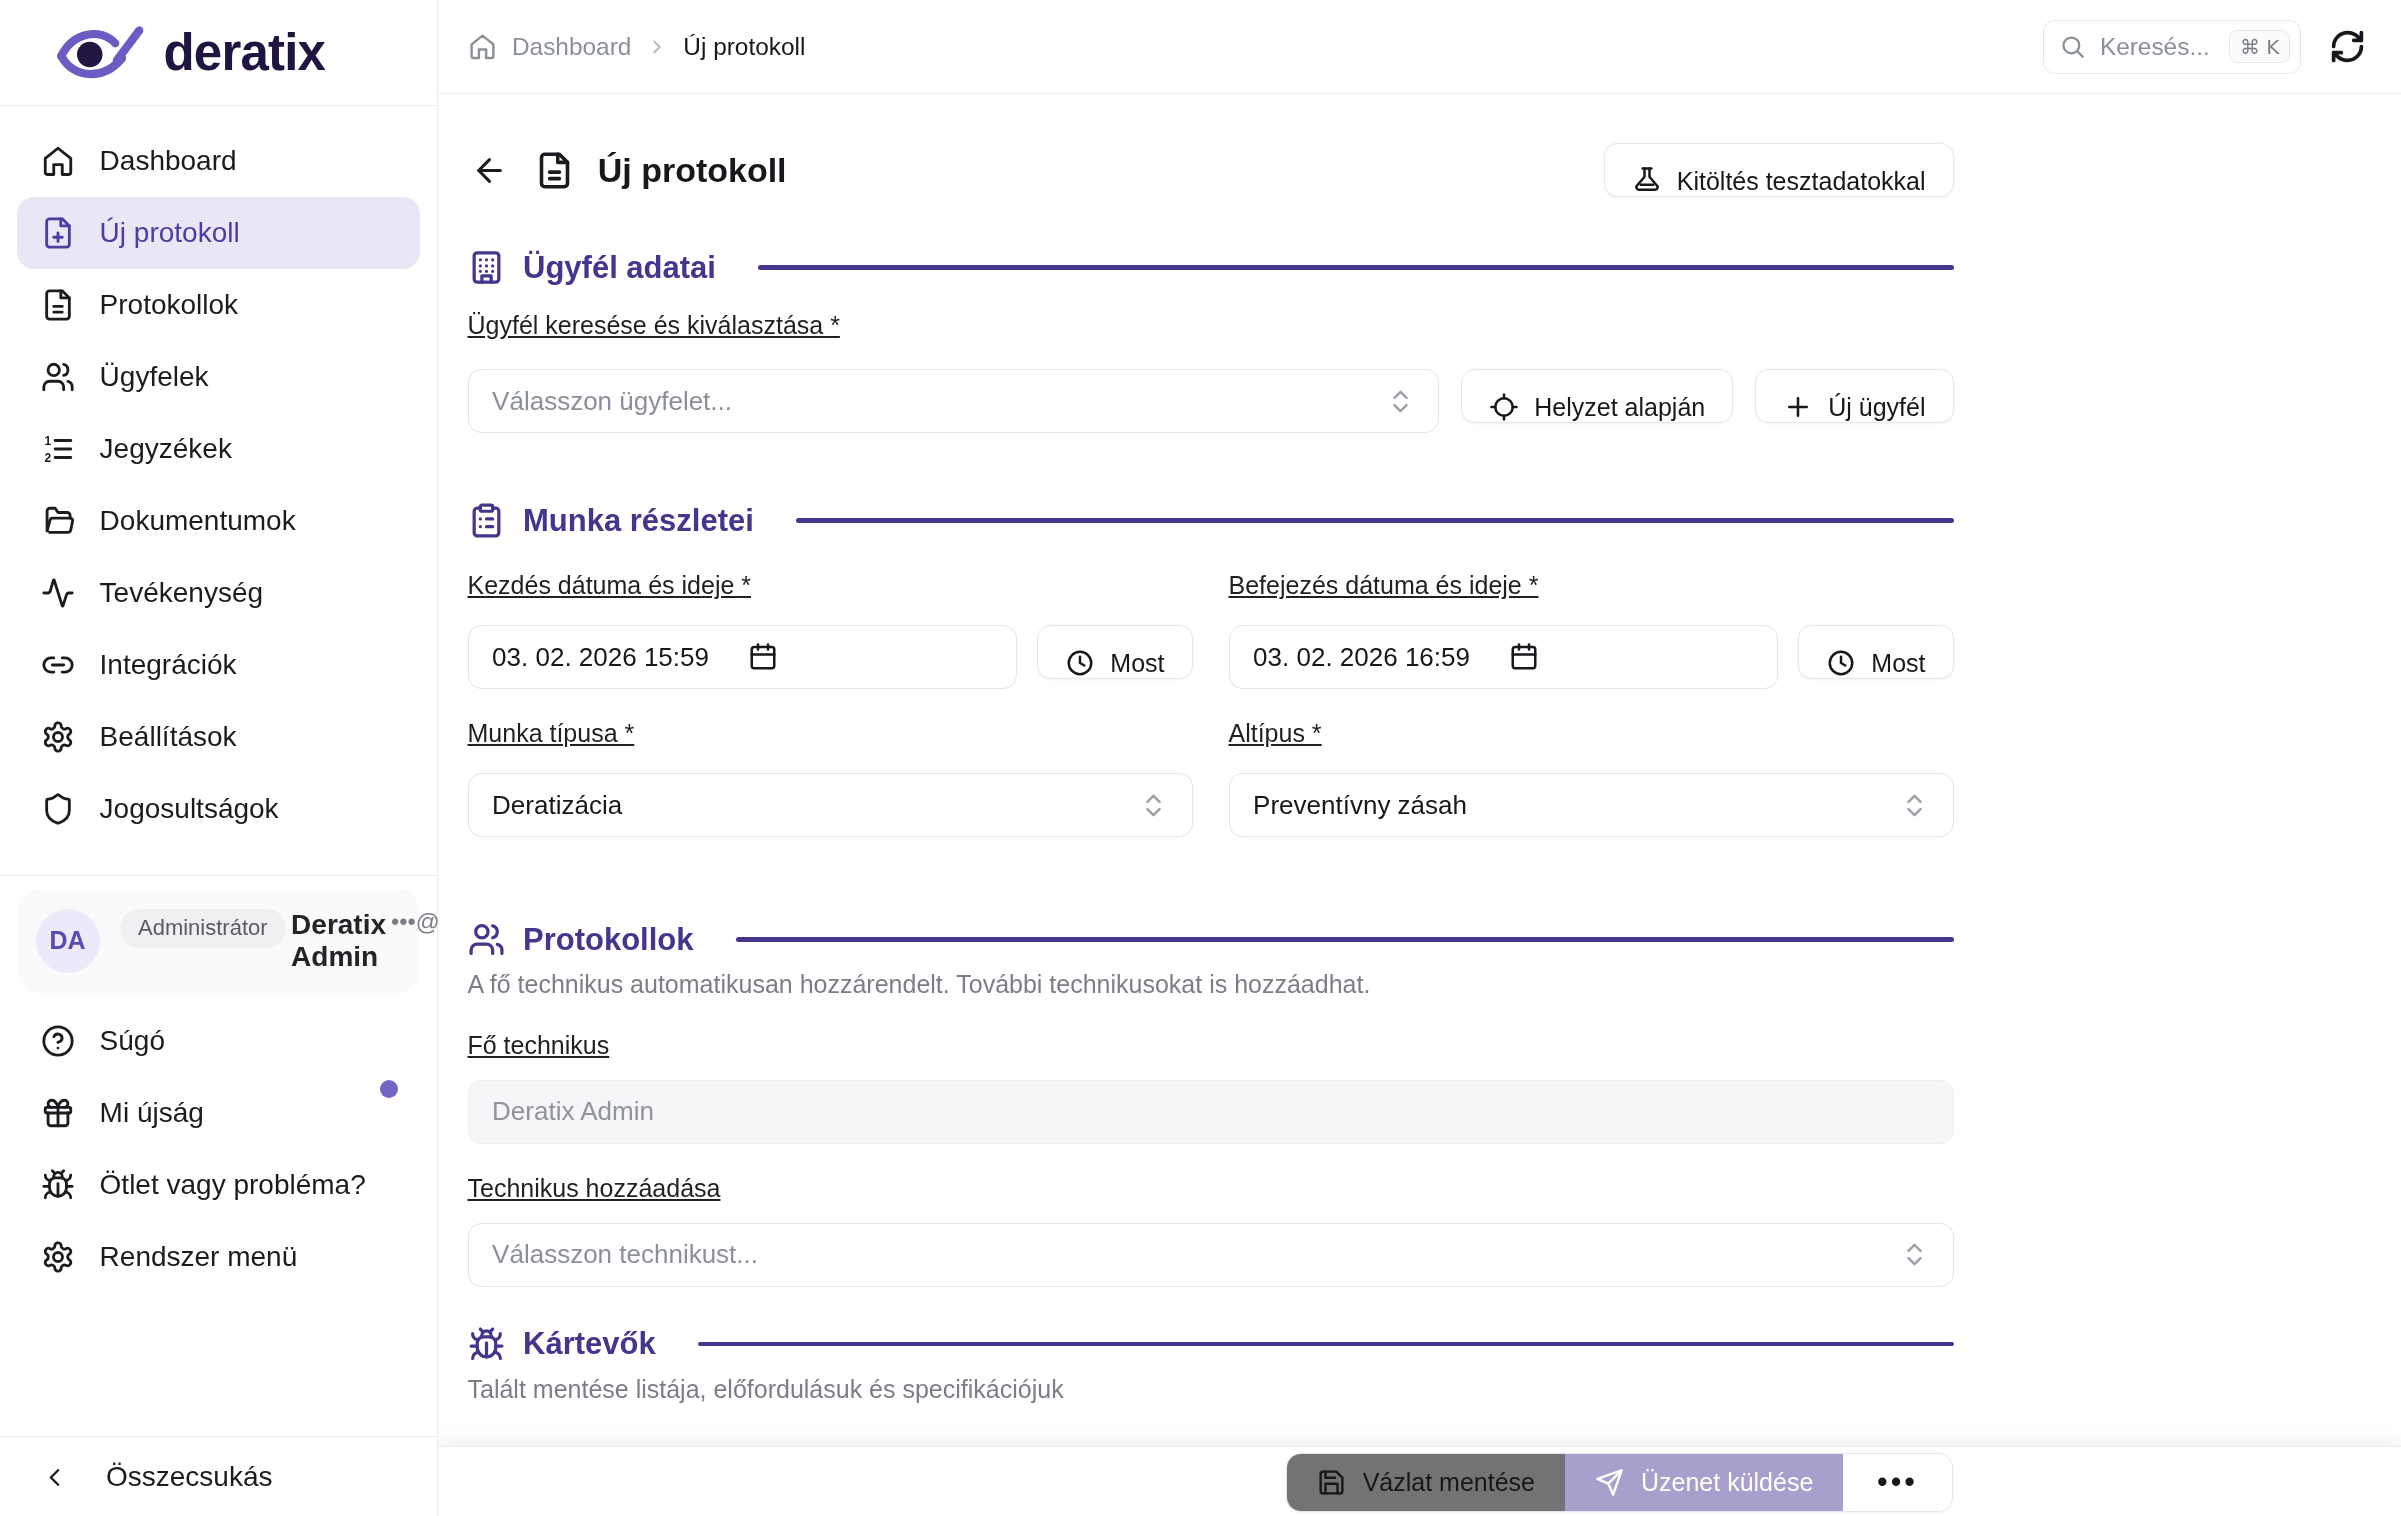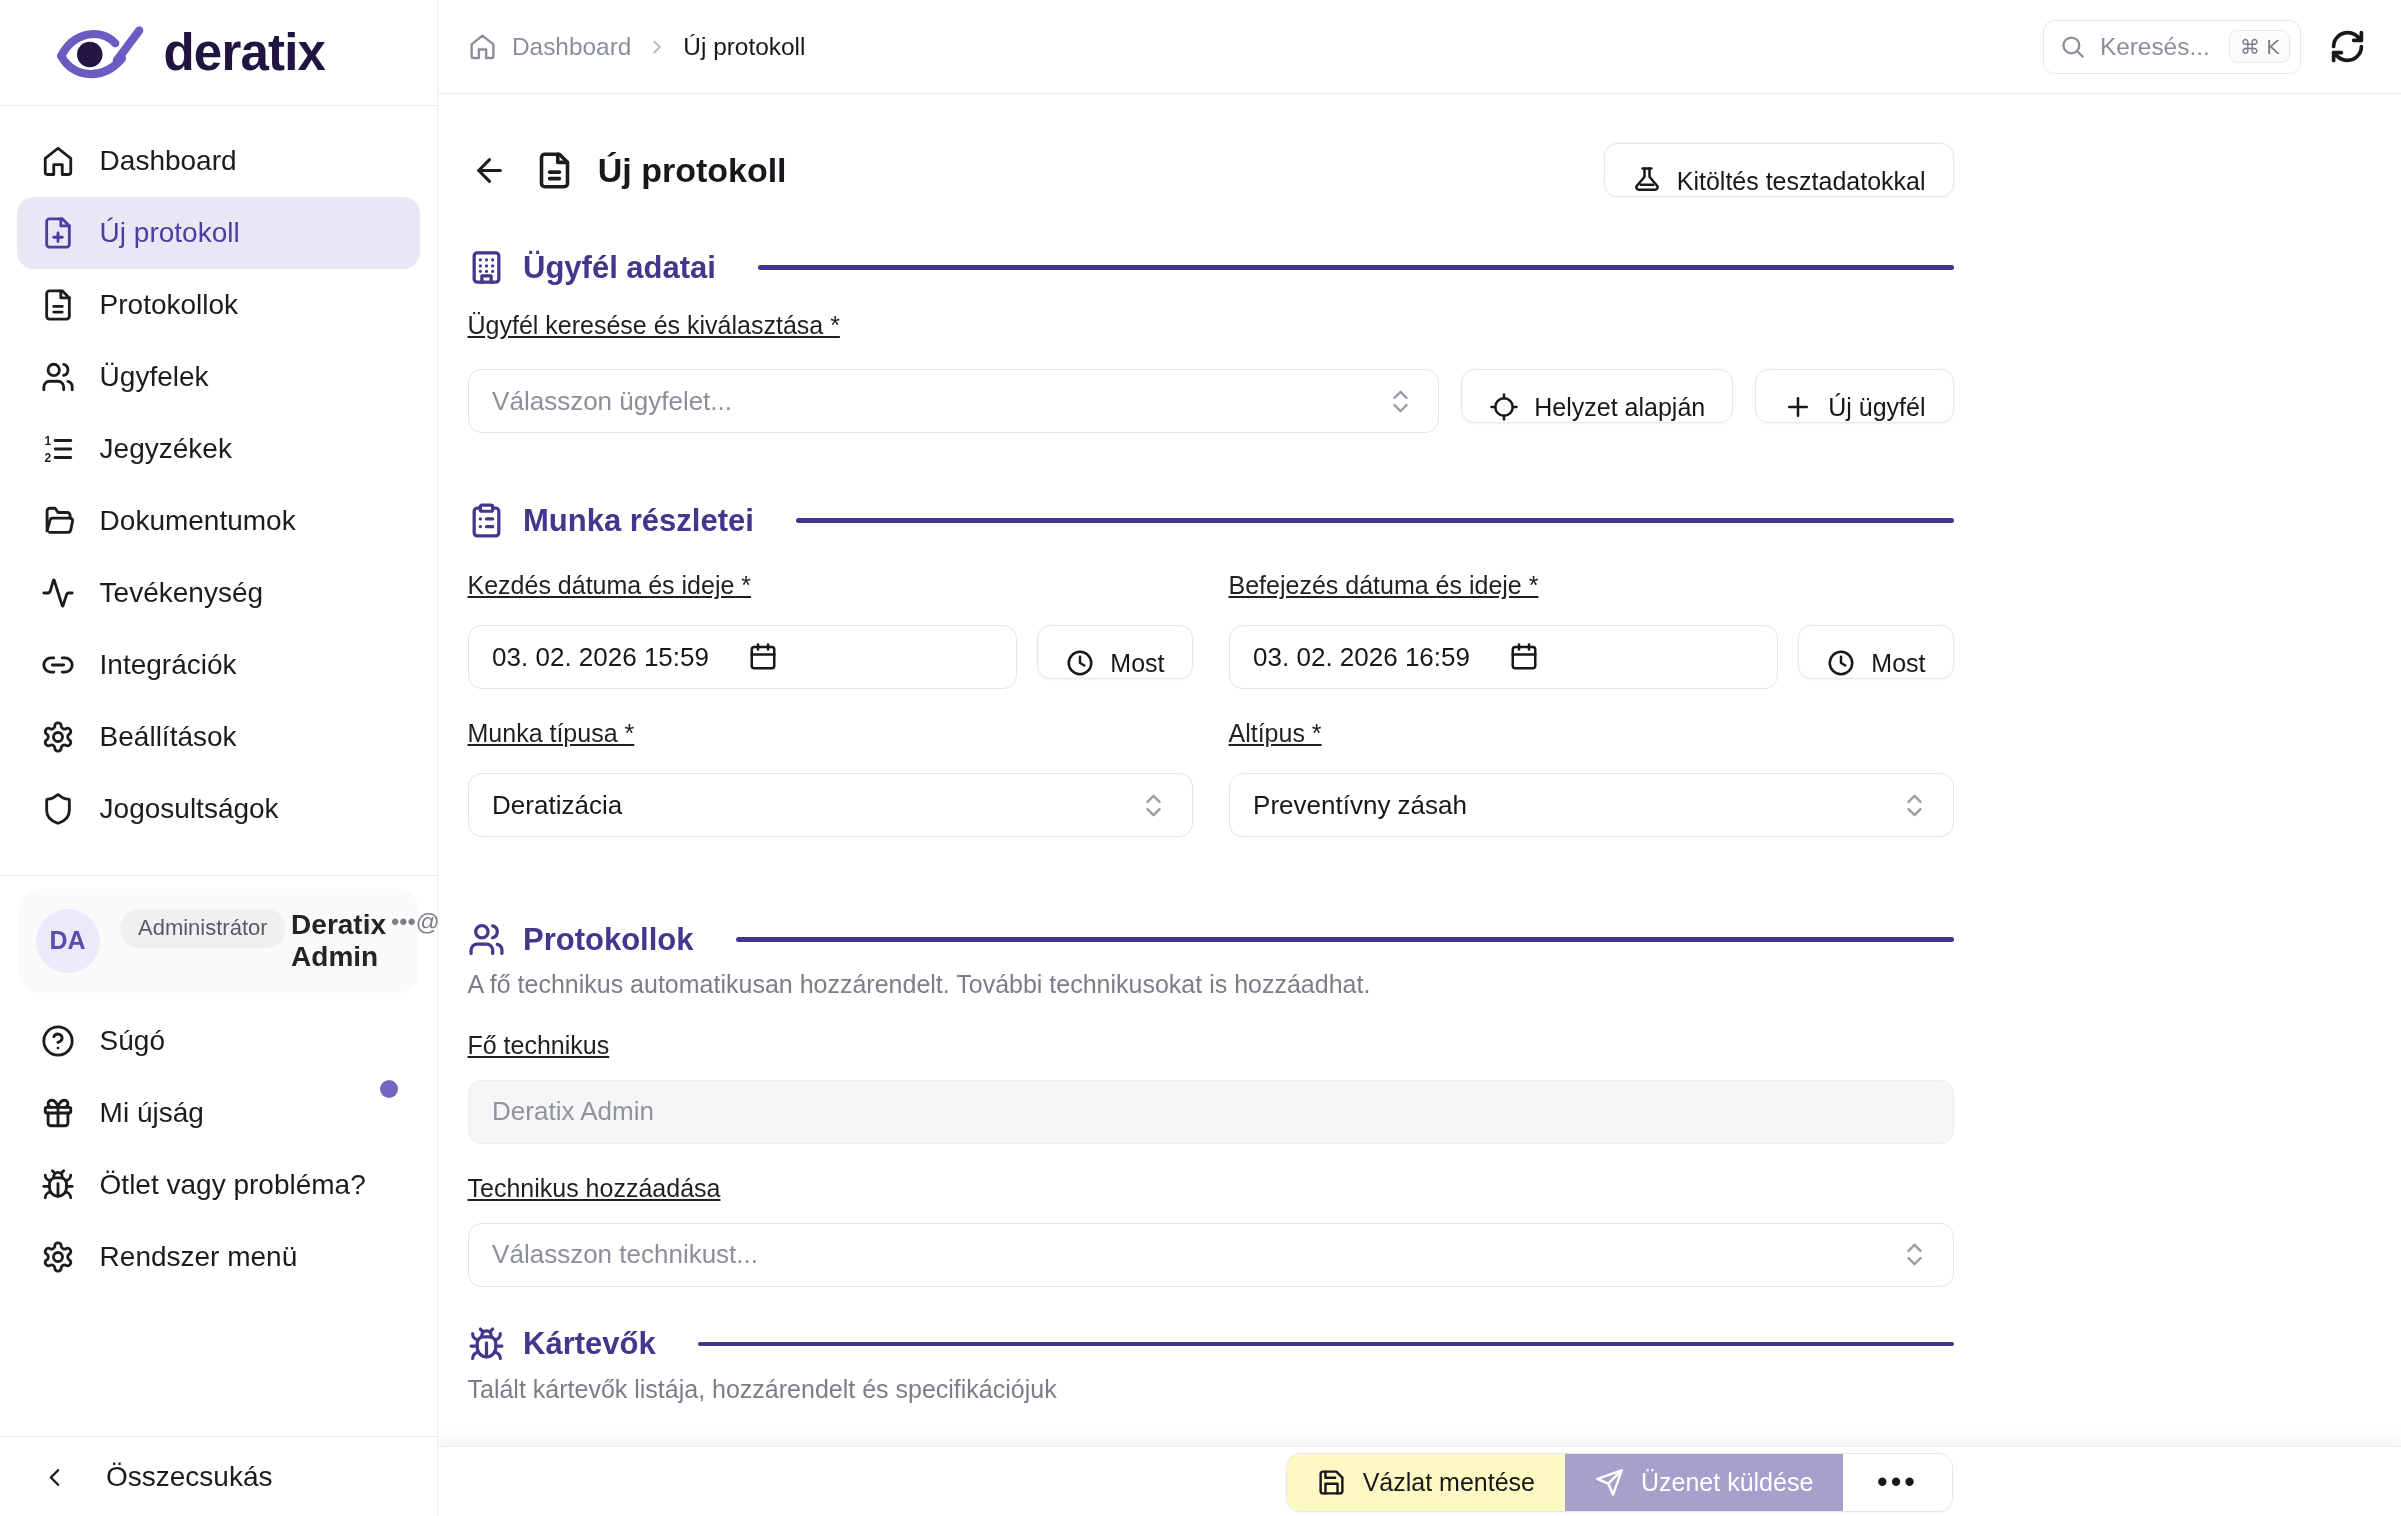--- a/index.html
+++ b/index.html
@@ -91,21 +91,21 @@
   .flex1 { flex:1; }
 
   
   .bottom-bar { position:absolute; left:0; right:0; bottom:0; height:71px; background:#fff;
     border-top:0.8px solid #ececf0; box-shadow:0 -6.7px 17px rgba(18,18,44,.06);
     display:flex; align-items:center; justify-content:flex-end; padding-right:448px; }
   .action-group { display:flex; height:59px; border:1.7px solid #e7e7eb; border-radius:15px; overflow:hidden;
     background:#fff; box-shadow:0 0.8px 2.5px rgba(20,20,40,.05); }
   .seg { display:flex; align-items:center; gap:17px; padding:0 30px; font-size:25px; cursor:pointer; }
   .seg svg.ic { width:29px; height:29px; }
-  .seg.save { color:#17171c; background:#fef9c3; }
+  .seg.save { color:#17171c; background:#737373; }
   .seg.send { background:#a7a0cd; color:#fff; }
   .seg.more { padding:0 34px; color:#17171c; background:#fff; font-size:29px; letter-spacing:3.4px; font-weight:bold; }
 </style>
 </head>
 <body>
 
 <svg width="0" height="0" style="position:absolute">
   <symbol id="i-home" viewBox="0 0 24 24">
       <path d="M3 10.2 12 3l9 7.2V20a1.5 1.5 0 0 1-1.5 1.5H15v-7H9v7H4.5A1.5 1.5 0 0 1 3 20z"></path>
     </symbol>
@@ -542,21 +542,21 @@
             </svg>
         </div>
 
         <div class="section-head" style="margin-top:39px">
           <svg class="ic" viewBox="0 0 44 44" width="37" height="37">
               <use href="#i-bug"></use>
             </svg>
           <span class="section-title">Kártevők</span>
           <div class="section-line"></div>
         </div>
-        <div class="section-sub">Talált kártevők listája, hozzárendelt és specifikációjuk</div>
+        <div class="section-sub">Talált mentése listája, előfordulásuk és specifikációjuk</div>
 
       </div>
 
       <div class="bottom-bar">
         <div class="action-group">
           <div class="seg save">
             <svg class="ic" viewBox="0 0 34 34" width="29" height="29">
                 <use href="#i-save"></use>
               </svg>
             <span>Vázlat mentése</span>

